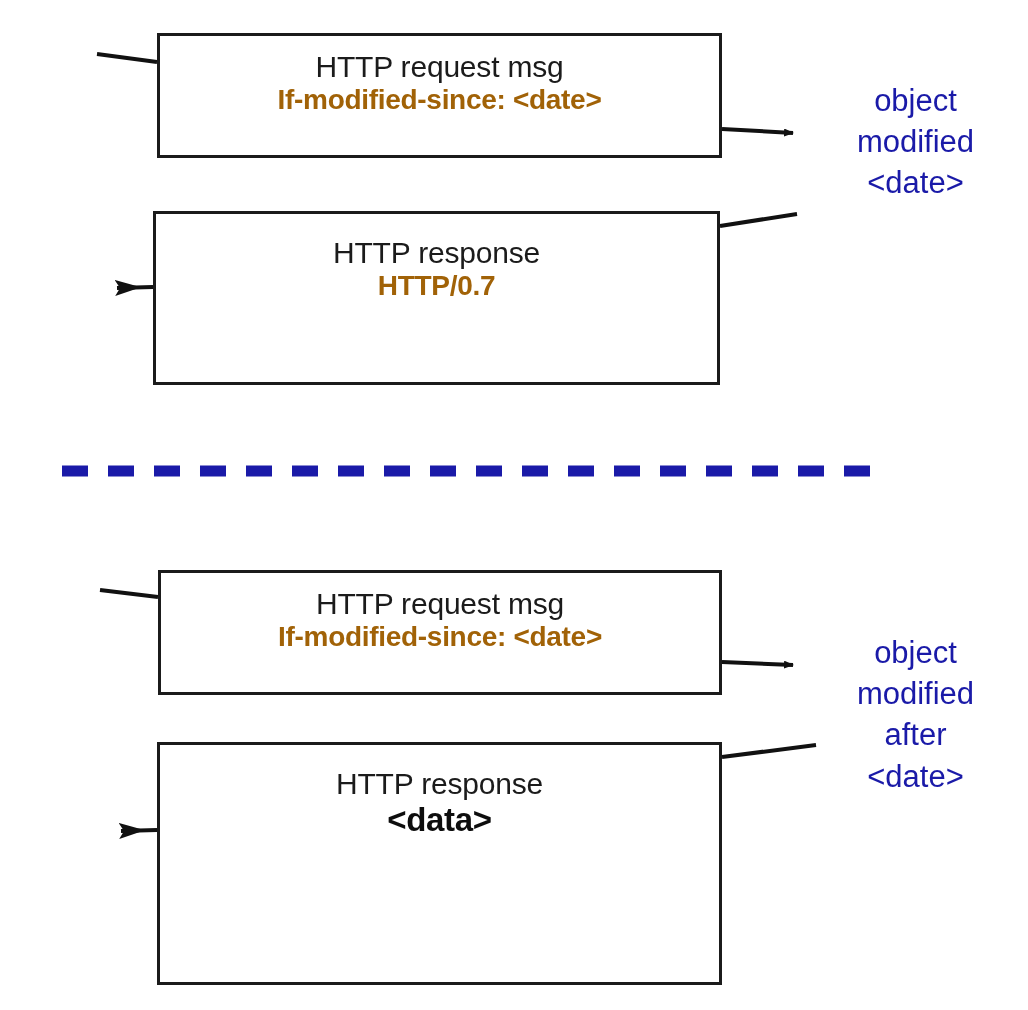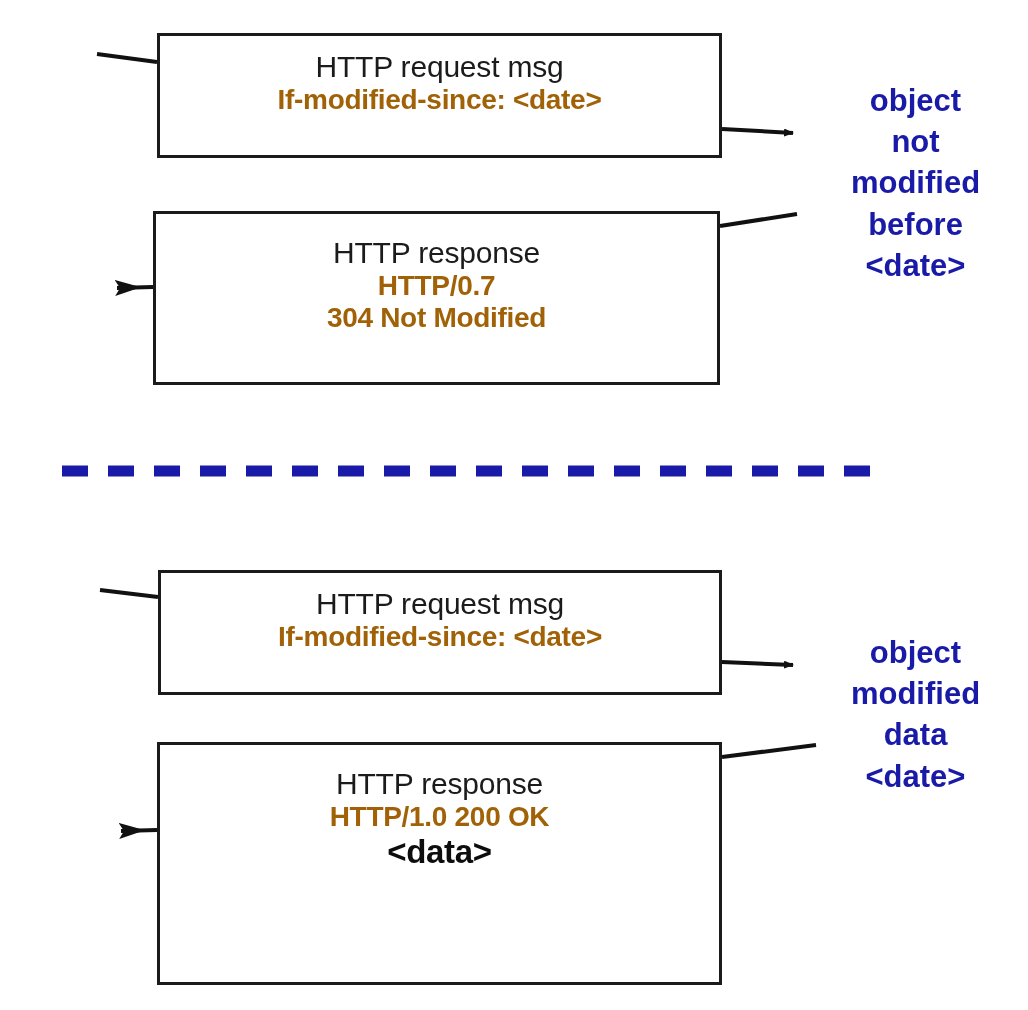--- a/index.html
+++ b/index.html
@@ -61,21 +61,20 @@
 
   
   .caption {
     position: absolute;
     color: #1a1aa8;
     font-size: 31px;
     line-height: 1.33;
     text-align: center;
     white-space: nowrap;
     z-index: 3;
-    font-weight: bold;
   }
   #caption1 { left: 808px; top: 80px;  width: 215px; }
   #caption2 { left: 808px; top: 632px; width: 215px; }
   .caption div { display: block; }
 
   
   #overlay {
     position: absolute;
     left: 0; top: 0;
     width: 1028px;
@@ -118,42 +117,38 @@
   </svg>
 
   <div id="box1" class="msgbox">
     <span class="line-reg">HTTP request msg</span>
     <span class="line-bold">If-modified-since: &lt;date&gt;</span>
   </div>
 
   <div id="box2" class="msgbox">
     <span class="line-reg">HTTP response</span>
     <span class="line-bold">HTTP/0.7</span>
-    <span class="line-bold">304 Not Modified</span>
   </div>
 
   <div id="caption1" class="caption">
     <div>object</div>
-    <div>not</div>
     <div>modified</div>
-    <div>before</div>
     <div>&lt;date&gt;</div>
   </div>
 
   <div id="box3" class="msgbox">
     <span class="line-reg">HTTP request msg</span>
     <span class="line-bold">If-modified-since: &lt;date&gt;</span>
   </div>
 
   <div id="box4" class="msgbox">
     <span class="line-reg">HTTP response</span>
-    <span class="line-bold">HTTP/1.0 200 OK</span>
     <span class="line-bold-big">&lt;data&gt;</span>
   </div>
 
   <div id="caption2" class="caption">
     <div>object</div>
     <div>modified</div>
-    <div>data</div>
+    <div>after</div>
     <div>&lt;date&gt;</div>
   </div>
 
 </div>
 
 </body></html>

